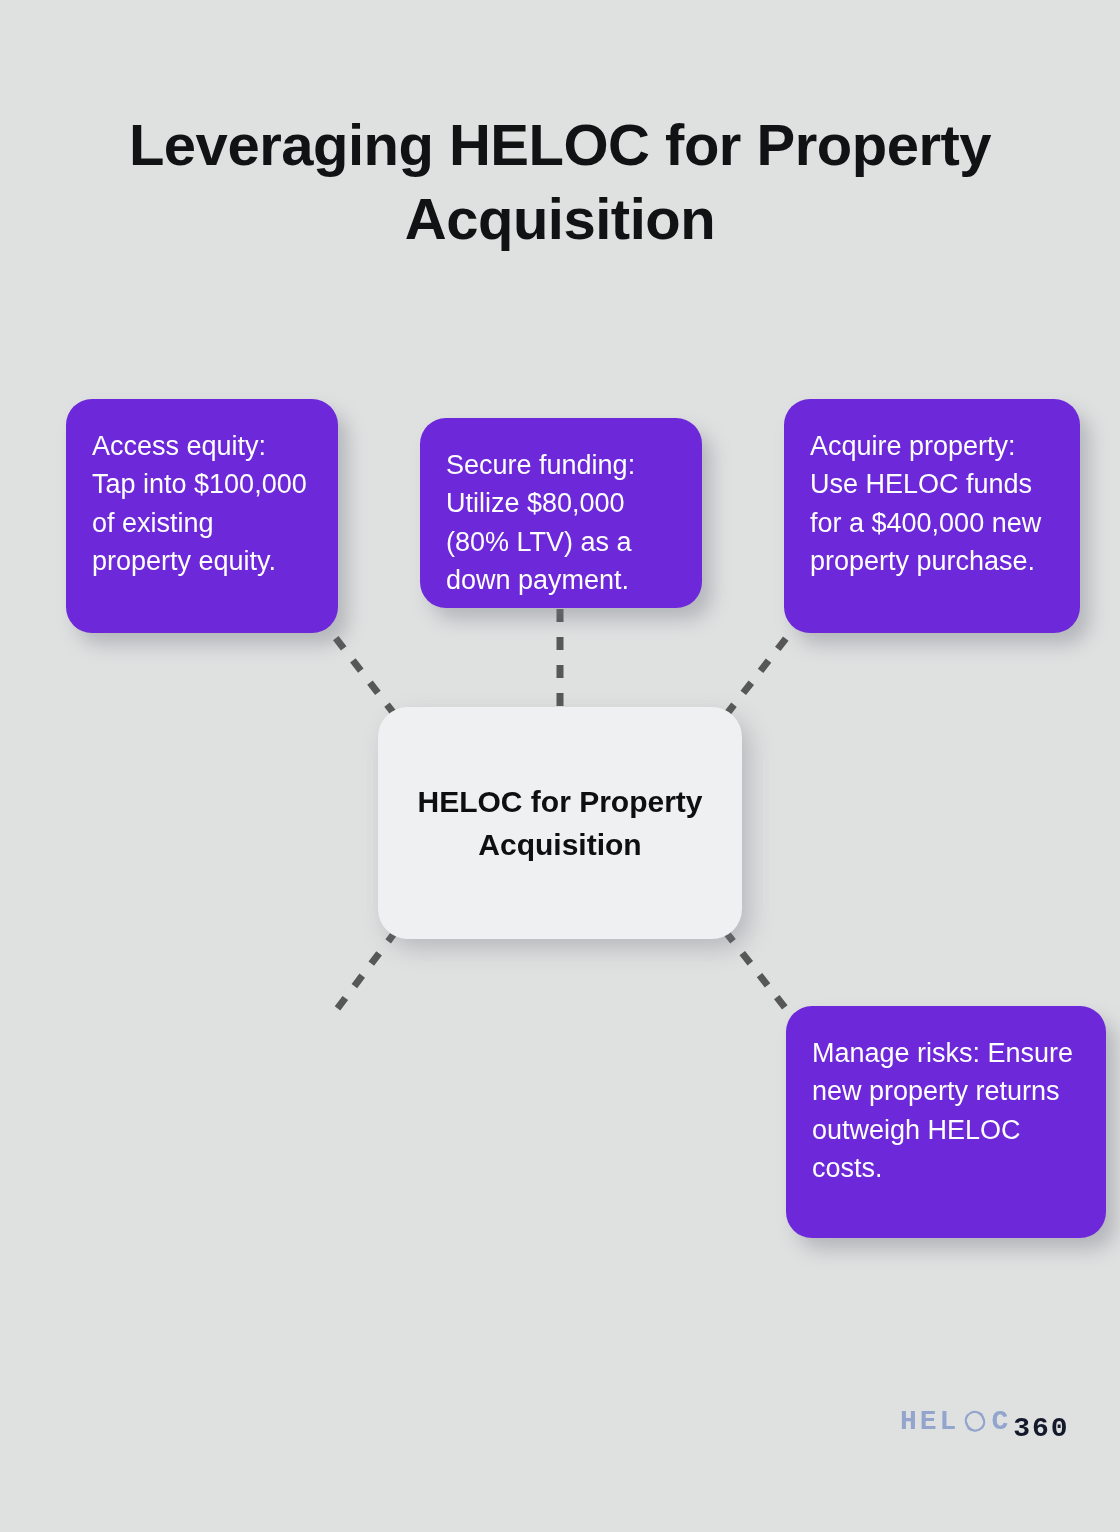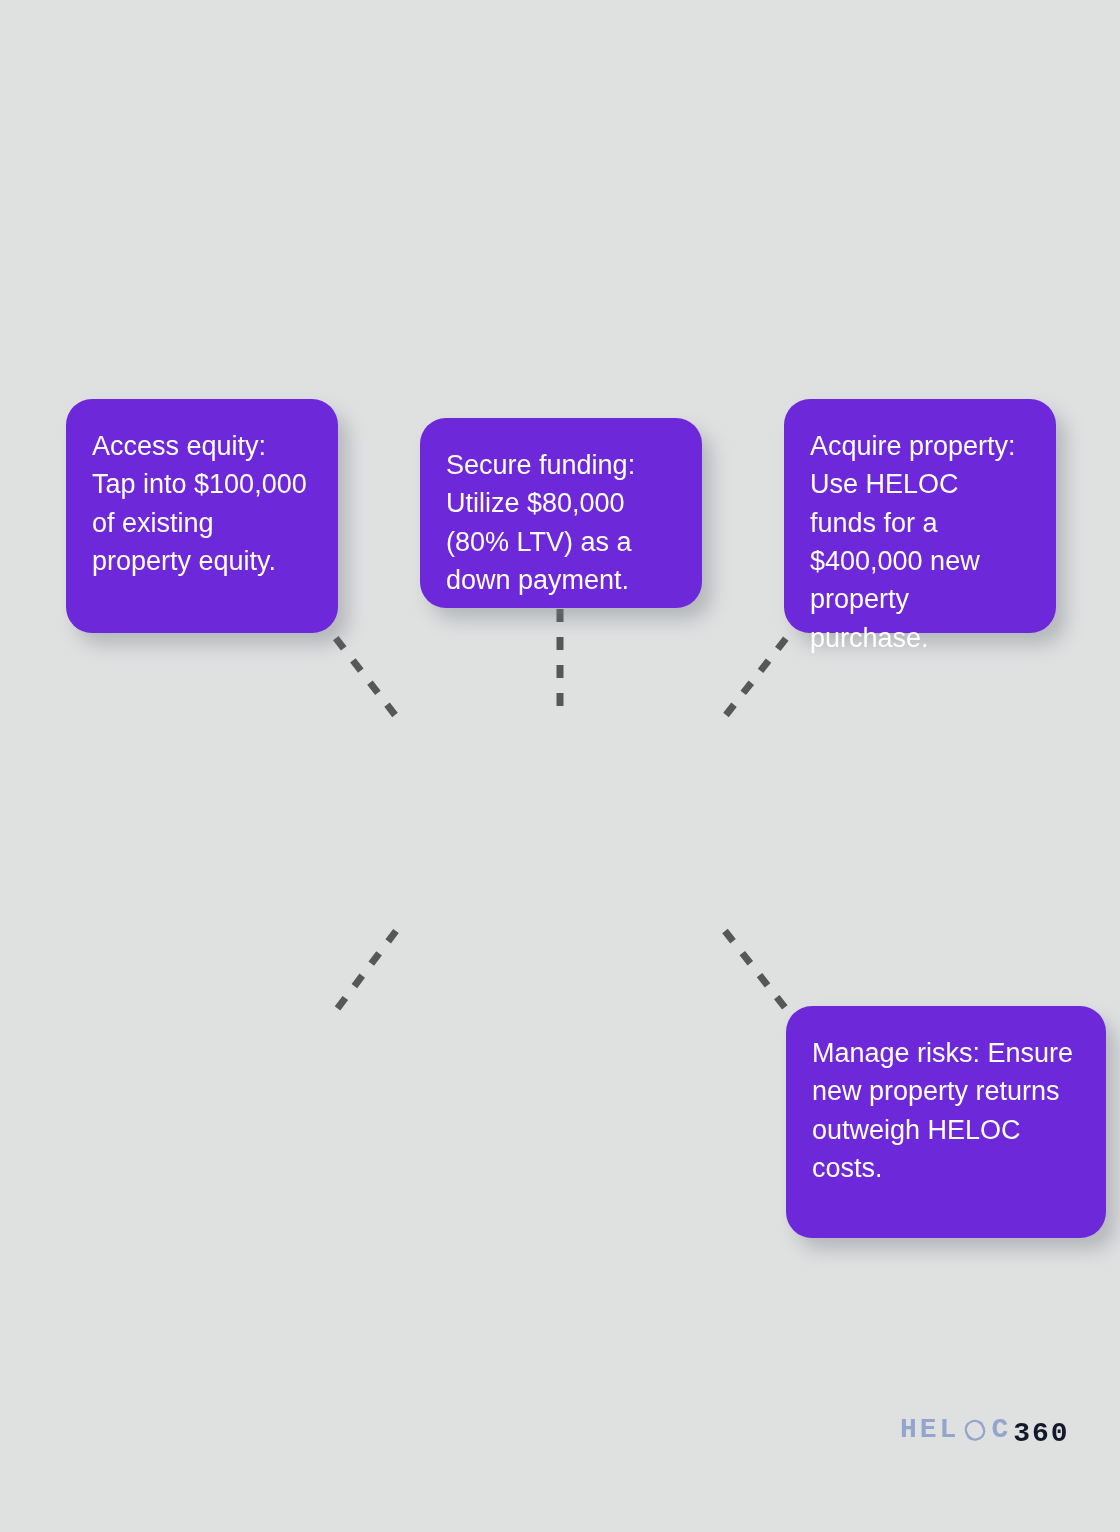--- a/index.html
+++ b/index.html
@@ -74,34 +74,34 @@
     display: flex;
     align-items: center;
     justify-content: center;
     padding: 24px;
     box-shadow: 8px 10px 22px rgba(120,126,134,0.38);
   }
 
   
   #node-0 { left: 66px;  top: 399px;  width: 272px; height: 234px; }
   #node-1 { left: 420px; top: 418px;  width: 282px; height: 190px; }
-  #node-2 { left: 784px; top: 399px;  width: 272px; height: 234px; }
+  #node-2 { left: 784px; top: 399px;  width: 296px; height: 234px; }
   #node-center { left: 378px; top: 707px; width: 364px; height: 232px; }
   #node-3 { left: 60px;  top: 1018px; width: 280px; height: 272px; }
   #node-4 { left: 786px; top: 1006px; width: 320px; height: 232px; }
 
   
   .logo {
     position: absolute;
     left: 900px;
     top: 1408px;
     width: 172px;
     height: 44px;
     display: flex;
-    align-items: center;
+    align-items: flex-start;
     gap: 2px;
   }
   .logo-heloc-a, .logo-heloc-b {
     font-family: "Liberation Mono", monospace;
     font-size: 28px;
     font-weight: bold;
     letter-spacing: 3px;
     color: #93a5cd;
     line-height: 1;
   }
@@ -120,20 +120,21 @@
     color: #14182b;
     line-height: 1;
     margin-top: 7px;
   }
 </style>
 </head>
 <body>
 
 <div id="infographic">
 
+  <div class="title">Leveraging HELOC for Property Acquisition</div>
 
   <svg class="connectors" viewBox="0 0 1120 1532">
     <g stroke="#575757" stroke-width="7" stroke-dasharray="13 15" stroke-linecap="butt" fill="none">
       <line x1="395" y1="715" x2="331" y2="632"></line>
       <line x1="560" y1="706" x2="560" y2="598"></line>
       <line x1="726" y1="715" x2="791" y2="632"></line>
       <line x1="396" y1="931" x2="334" y2="1013"></line>
       <line x1="725" y1="931" x2="790" y2="1014"></line>
     </g>
   </svg>
@@ -143,20 +144,23 @@
   </div>
 
   <div class="node" id="node-1">
     <span class="node-text">Secure funding: Utilize $80,000 (80% LTV) as a down payment.</span>
   </div>
 
   <div class="node" id="node-2">
     <span class="node-text">Acquire property: Use HELOC funds for a $400,000 new property purchase.</span>
   </div>
 
+  <div class="node node-center" id="node-center">
+    <span class="node-text">HELOC for Property Acquisition</span>
+  </div>
 
 
   <div class="node" id="node-4">
     <span class="node-text">Manage risks: Ensure new property returns outweigh HELOC costs.</span>
   </div>
 
   <div class="logo">
     <span class="logo-heloc-a">HEL</span>
     <span class="logo-swirl">
       <svg viewBox="0 0 100 100" width="26" height="26" aria-hidden="true">

